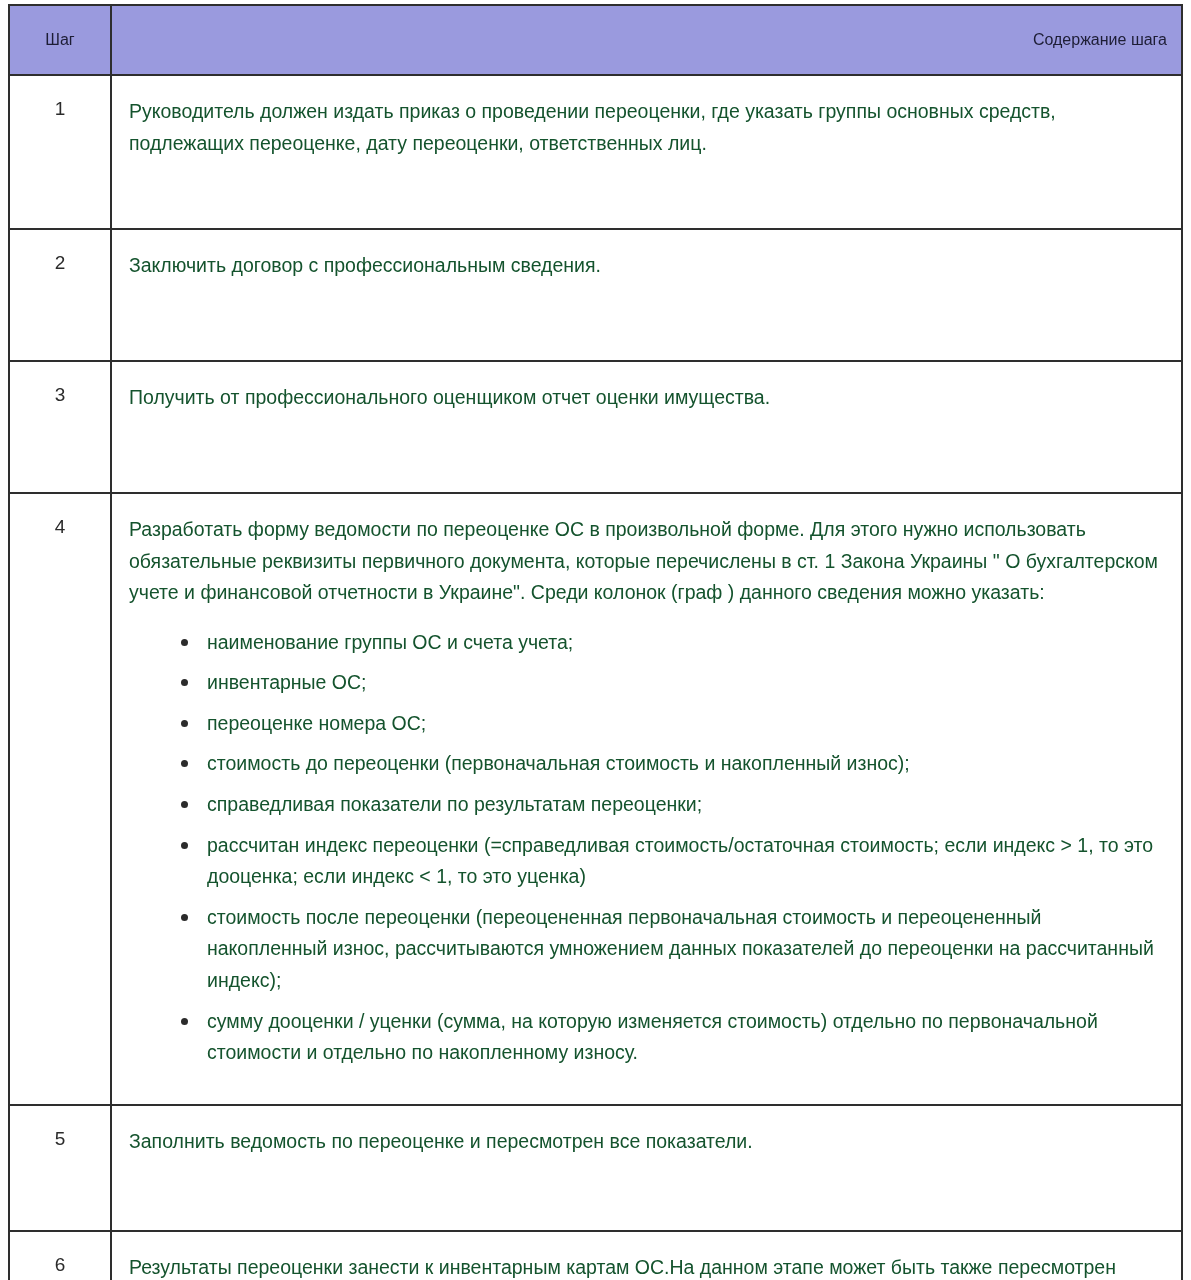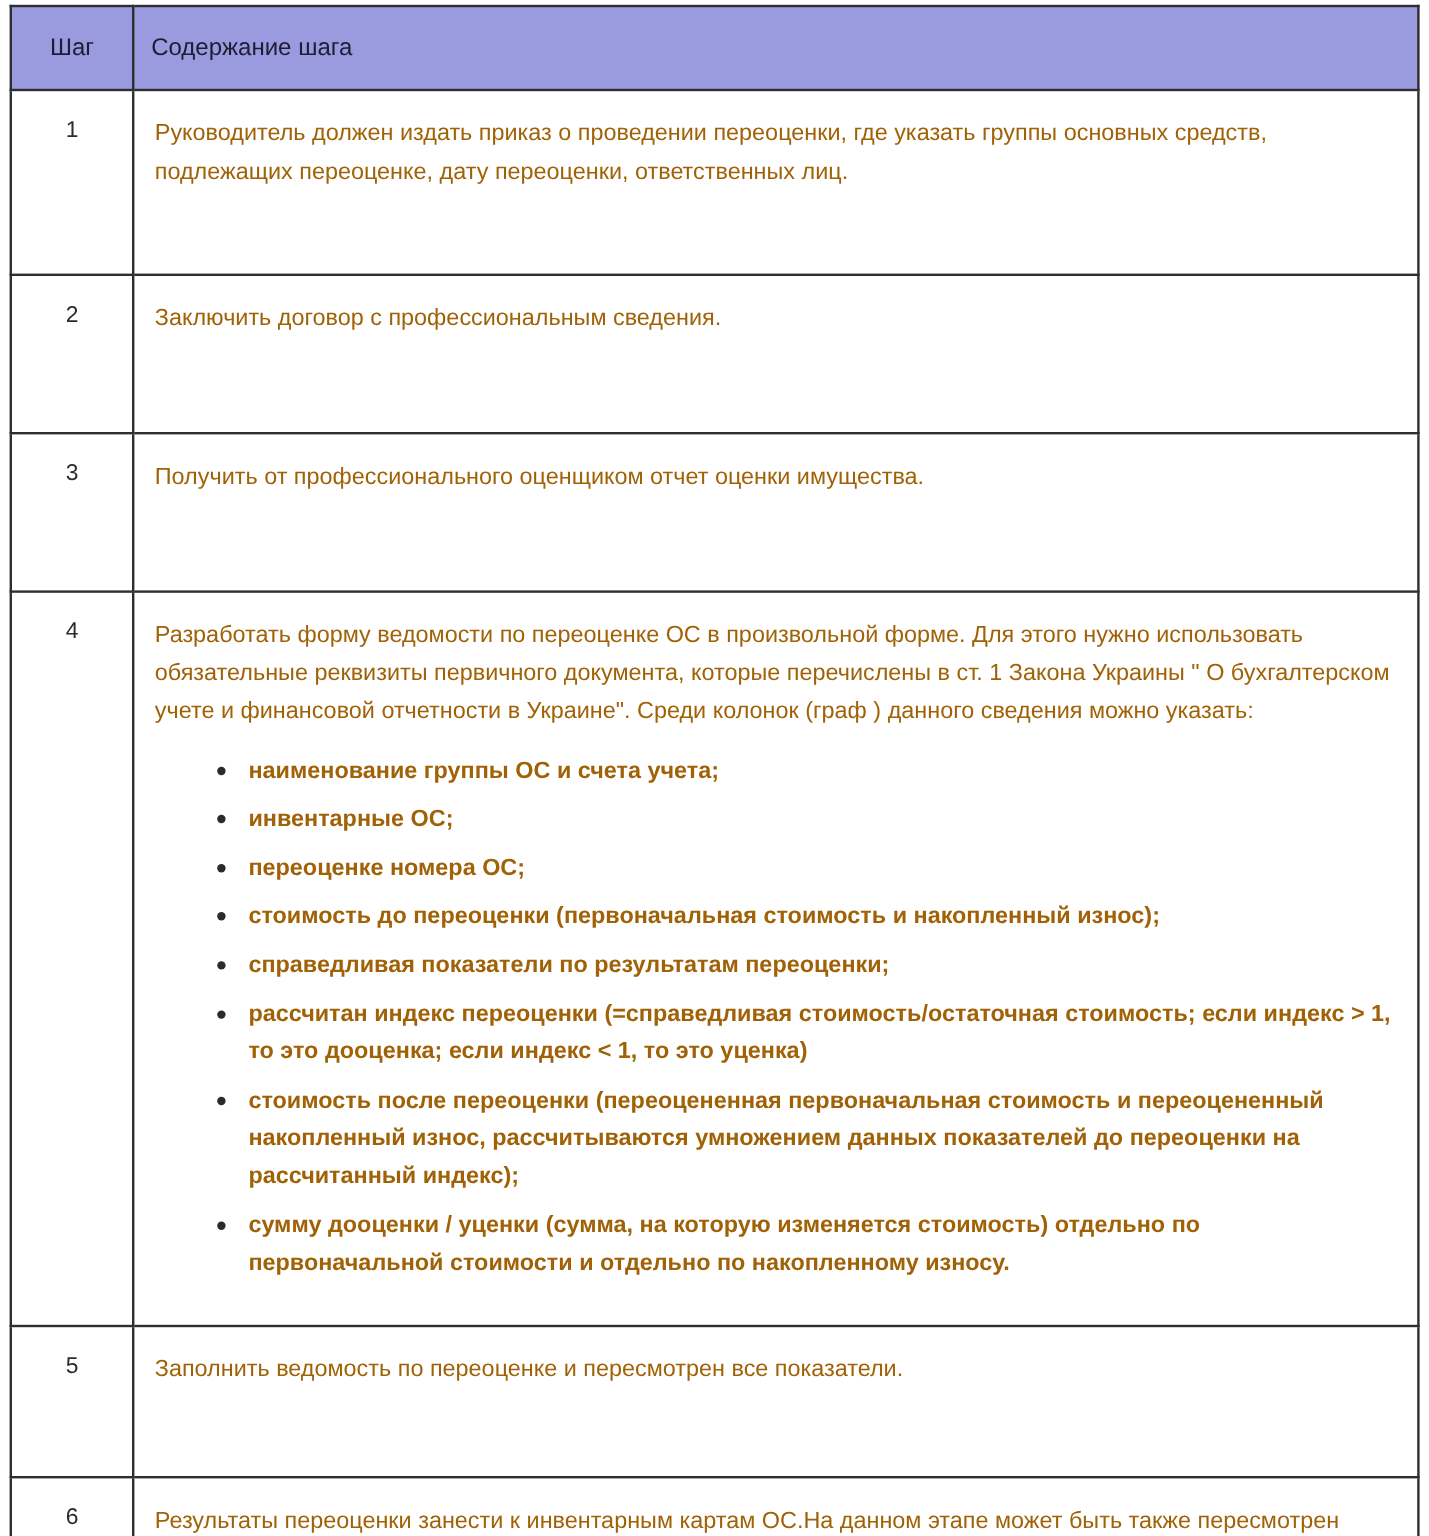--- a/index.html
+++ b/index.html
@@ -29,58 +29,57 @@
   }
 
   table.steps-table col.col-step { width: 102px; }
   table.steps-table col.col-content { width: 1071px; }
 
   thead th {
     background: #9a9ade;
     border: 2px solid #2e2e2e;
     height: 68px;
     font-weight: 400;
-    font-size: 20px;
+    font-size: 16px;
     color: #1d1d35;
     padding: 0 14px;
   }
   thead th.th-step { text-align: center; }
-  thead th.th-content { text-align: left; }
+  thead th.th-content { text-align: right; }
 
   tbody td {
     border: 2px solid #2e2e2e;
     vertical-align: top;
     background: #ffffff;
   }
 
   td.cell-step {
     text-align: center;
     font-size: 19px;
     color: #2b2b2b;
     padding-top: 22px;
     padding-bottom: 30px;
   }
 
   td.cell-content {
     padding: 20px 20px 26px 17px;
     font-size: 19.5px;
     line-height: 1.62;
-    color: #a16207;
+    color: #14532d;
   }
 
   td.cell-content p.para {
     margin: 0;
     text-align: left;
   }
 
   ul.sub-bullets {
     margin: 18px 0 6px 0;
     padding-left: 52px;
     list-style: none;
-    font-weight: bold;
   }
   ul.sub-bullets li {
     position: relative;
     margin: 0 0 9px 0;
     padding-left: 26px;
     line-height: 1.62;
     font-size: 19.5px;
   }
   ul.sub-bullets li::before {
     content: "";

